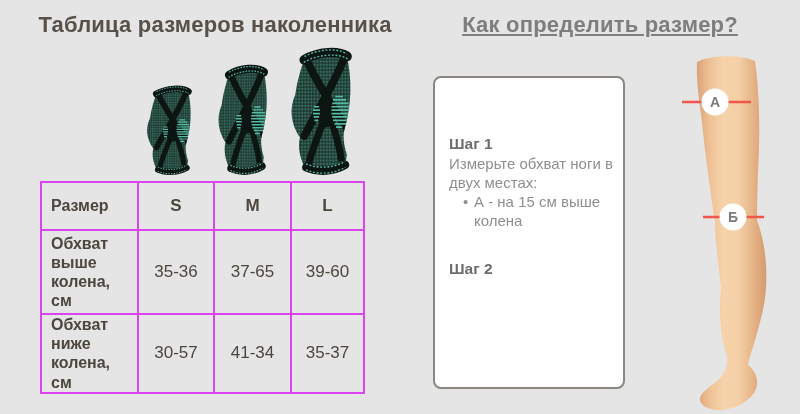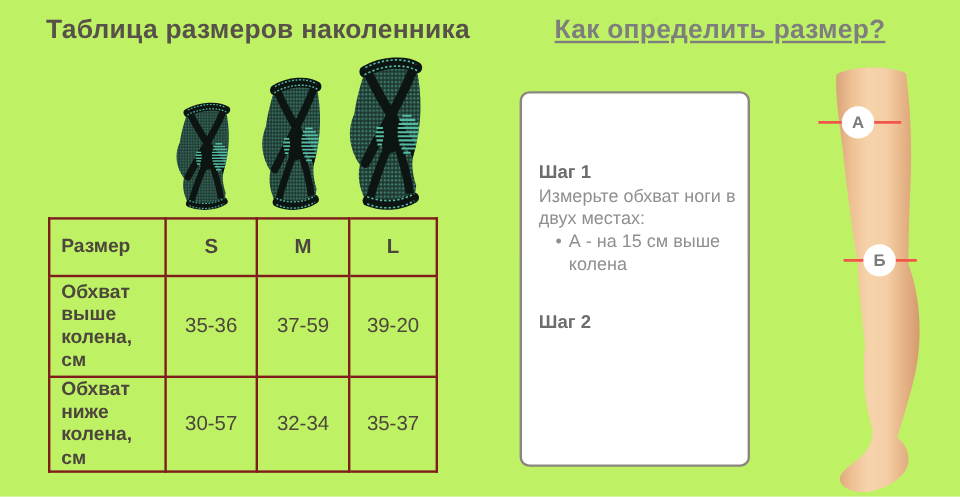--- a/index.html
+++ b/index.html
@@ -1,31 +1,31 @@
 <!DOCTYPE html>
 <html><head>
 <meta charset="utf-8">
 <style>
   html,body { margin:0; padding:0; background:#ffffff; }
   .canvas {
-    position:relative; width:800px; height:414px; background:#bef264;
+    position:relative; width:800px; height:414px; background:#e5e5e5;
     font-family:"Liberation Sans", sans-serif; overflow:hidden;
   }
   .title { position:absolute; top:12px; margin:0; font-weight:bold; font-size:22px; text-align:center; letter-spacing:0.2px; }
   .title-left  { left:0;   width:430px; color:#57514a; }
   .title-right { left:430px; width:340px; color:#7e7e7e;text-decoration:underline; }
 
   .pad { position:absolute; }
   .pad-s { left:143px; top:85px; width:57px;  height:90px;  }
   .pad-m { left:214px; top:64px; width:63px;  height:111px; }
   .pad-l { left:286px; top:47px; width:77px;  height:128px; }
 
   .size-table { position:absolute; left:40px; top:181px; border-collapse:collapse; table-layout:fixed; }
   .size-table th, .size-table td {
-    border:2px solid #7f1d1d; color:#4c463d; font-size:17px;
+    border:2px solid #d946ef; color:#4c463d; font-size:17px;
     text-align:center; vertical-align:middle; padding:0;
   }
   .size-table th { height:46px; font-weight:bold; }
   .size-table .r2 td { height:82px; }
   .size-table .r3 td { height:75px; }
   .size-table .lbl {
     text-align:left; padding-left:9px; padding-right:2px; font-weight:bold;
     white-space:pre-line; font-size:16px; line-height:1.2;
   }
 
@@ -119,29 +119,29 @@
         <th class="lbl">Размер</th>
         <th>S</th>
         <th>M</th>
         <th>L</th>
       </tr>
       <tr class="r2">
         <td class="lbl">Обхват
 выше
 колена, см</td>
         <td>35-36</td>
-        <td>37-59</td>
-        <td>39-20</td>
+        <td>37-65</td>
+        <td>39-60</td>
       </tr>
       <tr class="r3">
         <td class="lbl">Обхват
 ниже
 колена, см</td>
         <td>30-57</td>
-        <td>32-34</td>
+        <td>41-34</td>
         <td>35-37</td>
       </tr>
     </tbody>
   </table>
 
   <h2 class="title title-right">Как определить размер?</h2>
 
   <div class="steps">
     <div class="step">
       <div class="step-title">Шаг 1</div>

